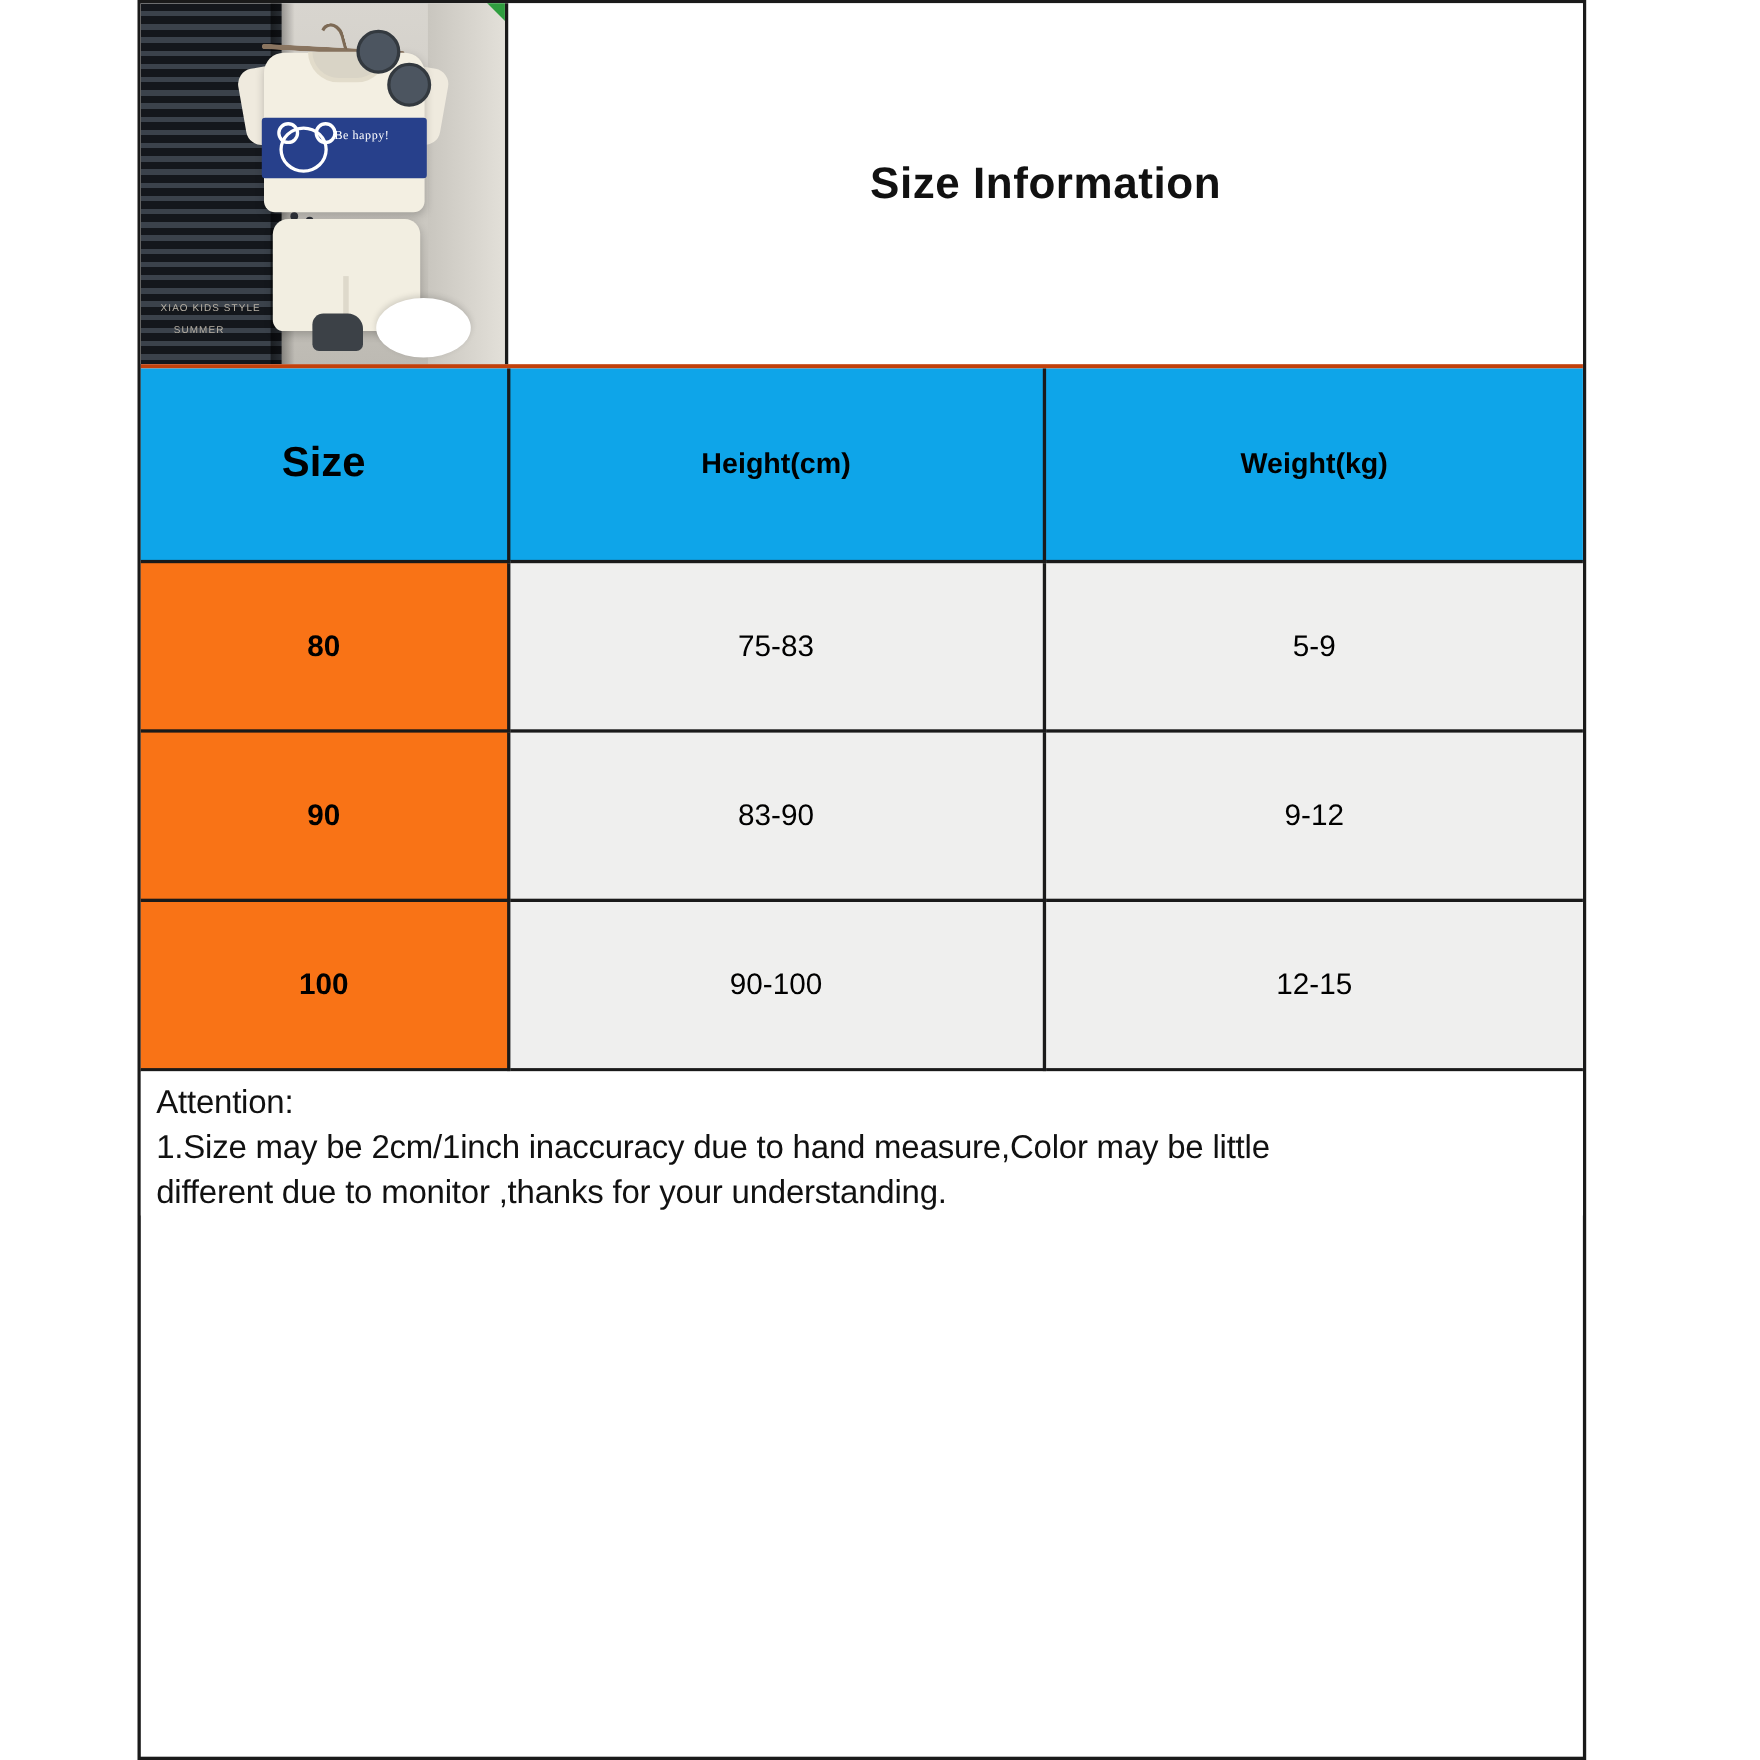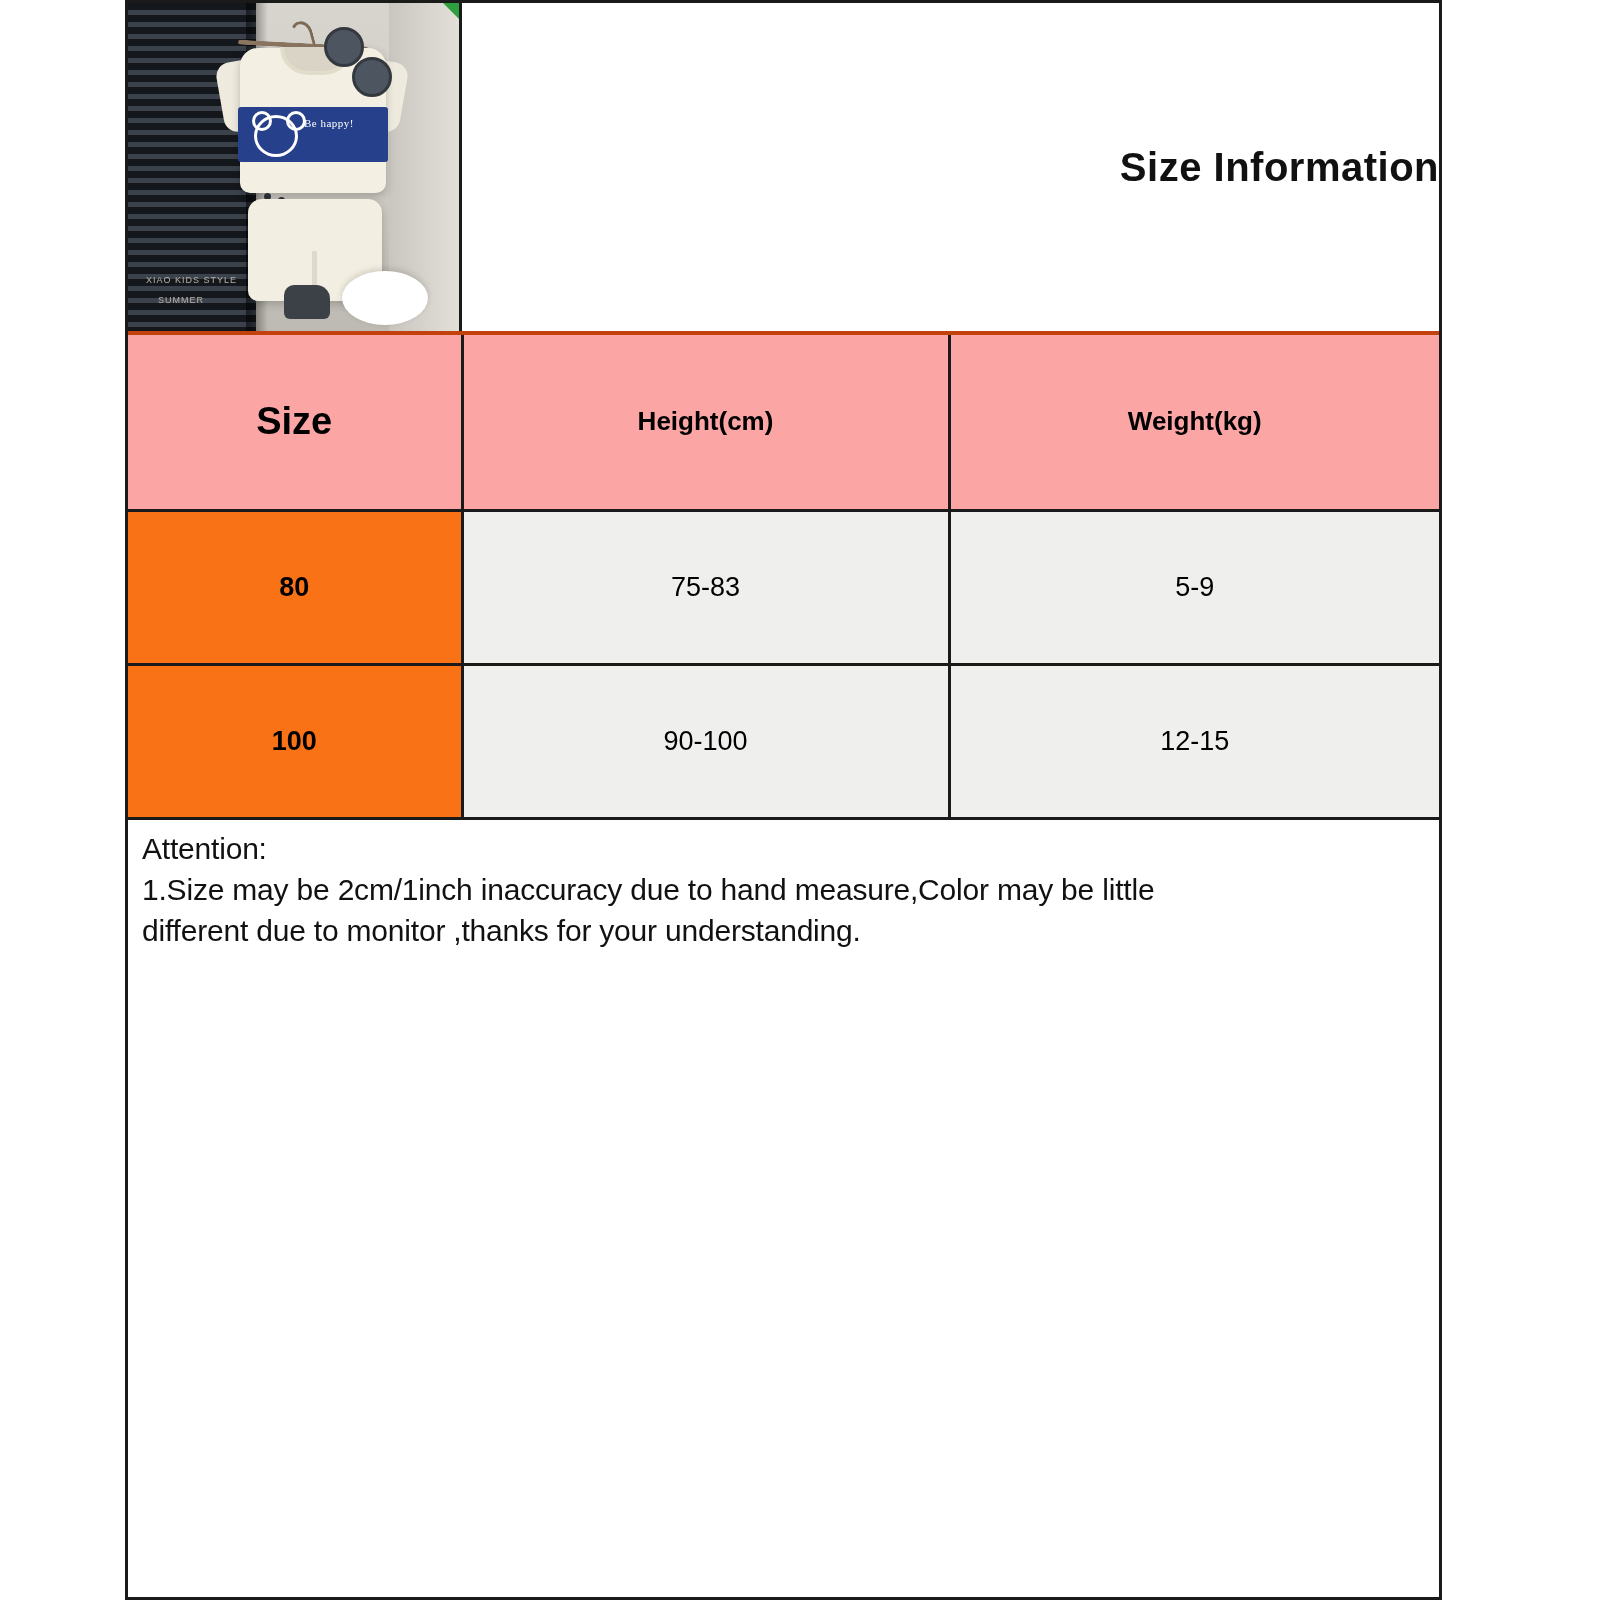--- a/index.html
+++ b/index.html
@@ -229,21 +229,21 @@
     right: -1px; top: -1px;
     width: 0; height: 0;
     border-top: 18px solid #2f9e3f;
     border-left: 18px solid transparent;
   }
 
   .title-cell {
     flex: 1 1 auto;
     display: flex;
     align-items: center;
-    justify-content: flex-end;
+    justify-content: center;
     background: #ffffff;
   }
   .title-cell .title-text {
     font-size: 40px;
     font-weight: bold;
     color: #111111;
     letter-spacing: 0.5px;
   }
 
   
@@ -265,21 +265,21 @@
   }
   .sizetable th:first-child, .sizetable td:first-child {
     border-left: none;
   }
   .sizetable th:last-child, .sizetable td:last-child {
     border-right: none;
   }
 
   .sizetable thead th {
     height: 175px;
-    background: #fca5a5;
+    background: #0ea5e9;
     font-weight: bold;
   }
   .hdr-size { font-size: 38px; }
   .hdr-other { font-size: 26px; margin-top: 20px; }
 
   .sizetable tbody td {
     height: 154px;
   }
   .cell-size {
     background: #f97316;
@@ -365,20 +365,25 @@
         <th class="hdr-other">Weight(kg)</th>
       </tr>
     </thead>
     <tbody>
       <tr>
         <td class="cell-size">80</td>
         <td class="cell-val">75-83</td>
         <td class="cell-val">5-9</td>
       </tr>
       <tr>
+        <td class="cell-size">90</td>
+        <td class="cell-val">83-90</td>
+        <td class="cell-val">9-12</td>
+      </tr>
+      <tr>
         <td class="cell-size">100</td>
         <td class="cell-val">90-100</td>
         <td class="cell-val">12-15</td>
       </tr>
     </tbody>
   </table>
 
   <div class="attention">
     <div class="line">Attention:</div>
     <div class="line">1.Size may be 2cm/1inch inaccuracy due to hand measure,Color may be little</div>

